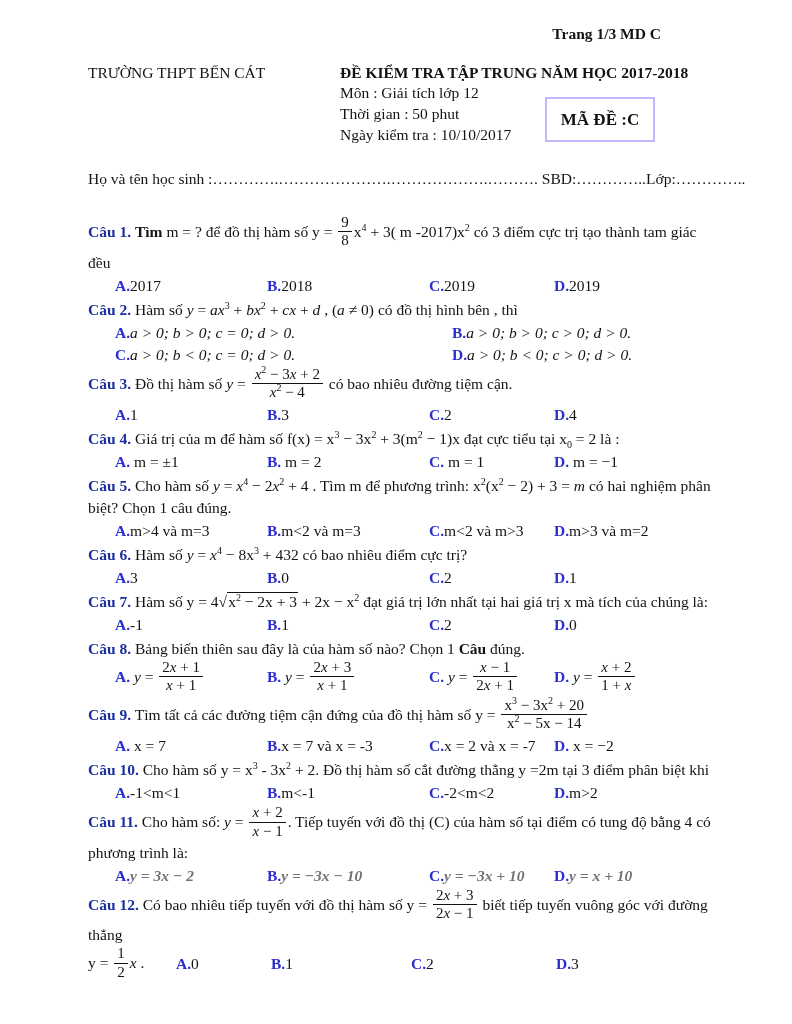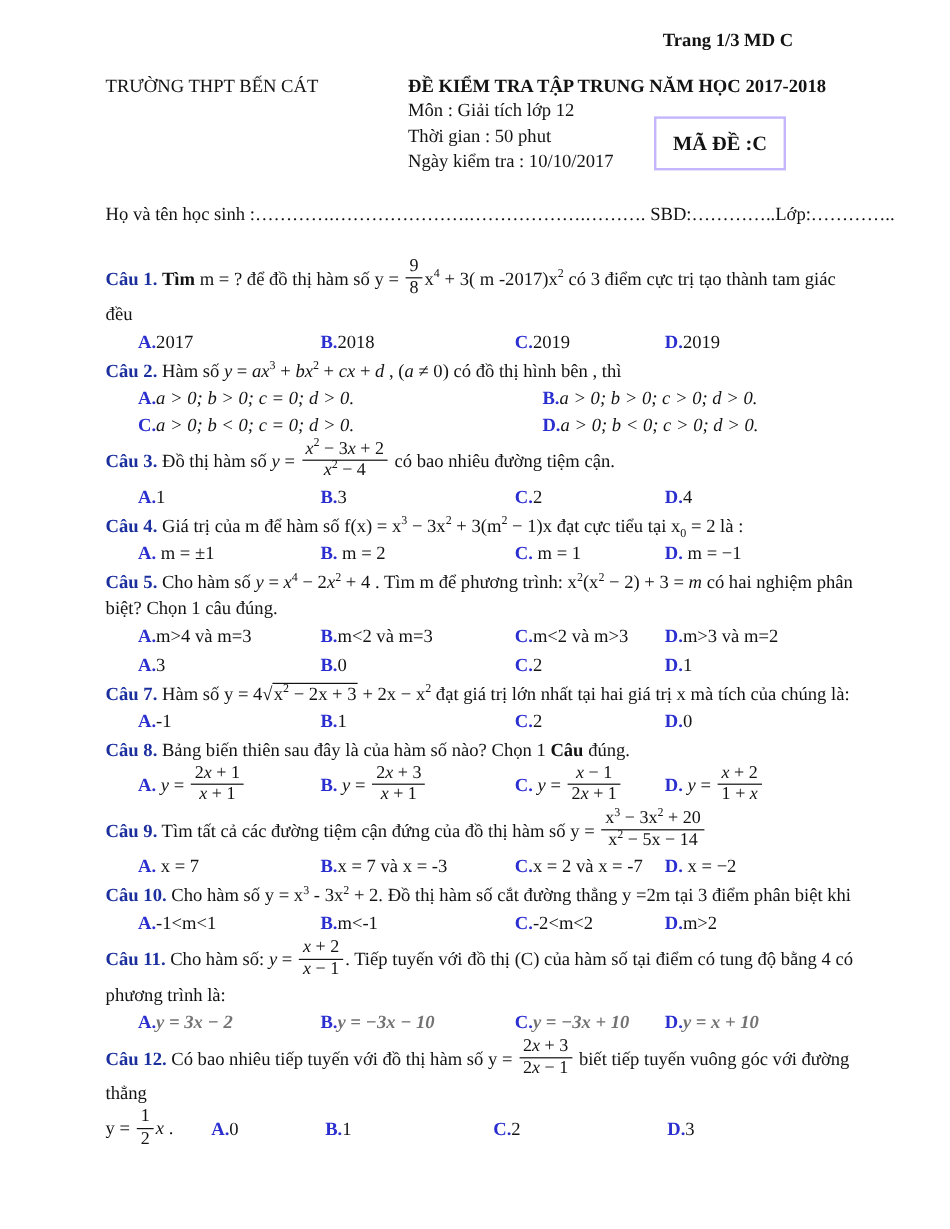--- a/index.html
+++ b/index.html
@@ -97,20 +97,21 @@
       <div class="question">
         <p class="q-body"><span class="q-label">Câu 5.</span> Cho hàm số  <i>y</i> = <i>x</i><sup>4</sup> − 2<i>x</i><sup>2</sup> + 4 . Tìm m để phương trình:  x<sup>2</sup>(x<sup>2</sup> − 2) + 3 = <i>m</i>  có hai nghiệm phân biệt? Chọn 1 câu đúng.</p>
         <div class="opts row4">
           <span class="opt"><span class="opt-letter">A.</span><span class="opt-text ">m&gt;4 và m=3</span></span>
           <span class="opt"><span class="opt-letter">B.</span><span class="opt-text ">m&lt;2 và m=3</span></span>
           <span class="opt"><span class="opt-letter">C.</span><span class="opt-text ">m&lt;2 và m&gt;3</span></span>
           <span class="opt"><span class="opt-letter">D.</span><span class="opt-text ">m&gt;3 và m=2</span></span>
         </div>
       </div>
       <div class="question">
+        <p class="q-body"><span class="q-label">Câu 6.</span> Hàm số  <i>y</i> = <i>x</i><sup>4</sup> − 8x<sup>3</sup> + 432 có bao nhiêu điểm cực trị?</p>
         <div class="opts row4">
           <span class="opt"><span class="opt-letter">A.</span><span class="opt-text ">3</span></span>
           <span class="opt"><span class="opt-letter">B.</span><span class="opt-text ">0</span></span>
           <span class="opt"><span class="opt-letter">C.</span><span class="opt-text ">2</span></span>
           <span class="opt"><span class="opt-letter">D.</span><span class="opt-text ">1</span></span>
         </div>
       </div>
       <div class="question">
         <p class="q-body"><span class="q-label">Câu 7.</span> Hàm số  y = 4<span class="sqrt">√<span class="rad">x<sup>2</sup> − 2x + 3</span></span> + 2x − x<sup>2</sup>   đạt giá trị lớn nhất tại hai giá trị x mà tích của chúng là:</p>
         <div class="opts row4">

